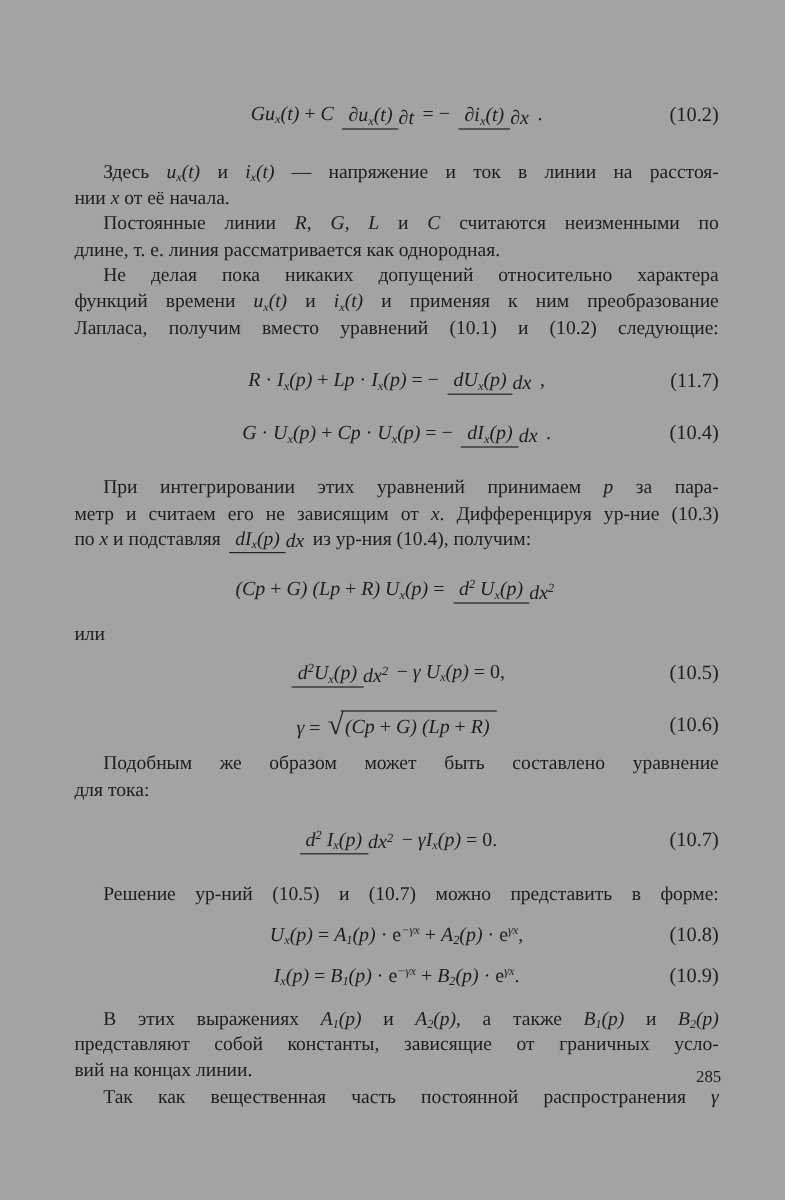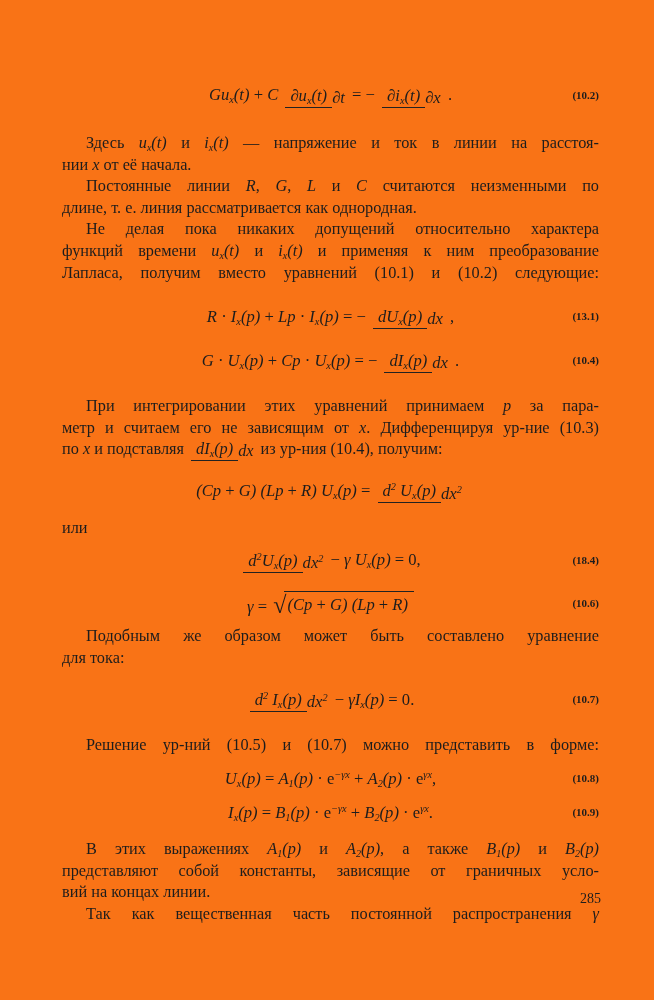--- a/index.html
+++ b/index.html
@@ -3,40 +3,40 @@
 <meta charset="utf-8">
 <style>
   html,body{margin:0;padding:0;}
   body{
     width:654px;height:1000px;
     background:#ffffff;
     font-family:"Liberation Serif","DejaVu Serif",serif;
   }
   .page{
     position:relative;width:654px;height:1000px;overflow:hidden;
-    background:#f97316;color:#1d1d1d;
+    background:#a3a3a3;color:#1d1d1d;
   }
   .content{
     position:absolute;left:62px;top:0;width:537px;padding-top:74px;
     font-size:16.3px;line-height:21.6px;
   }
   .line{display:block;}
   .just{text-align:justify;text-align-last:justify;}
   .indent{text-indent:24px;}
   .para{margin:0;}
   .it{font-style:italic;}
   sub{font-size:0.62em;vertical-align:-0.28em;line-height:0;}
   sup{font-size:0.62em;vertical-align:0.55em;line-height:0;}
   
   .eq{
     position:relative;display:flex;justify-content:center;align-items:center;
     width:100%;
   }
   .eq-body{white-space:nowrap;font-size:16.6px;}
-  .eq-num{position:absolute;right:0;top:50%;transform:translateY(-50%);font-size:11px;font-weight:bold;}
+  .eq-num{position:absolute;right:0;top:50%;transform:translateY(-50%);font-size:17px;}
   .frac{
     display:inline-flex;flex-direction:row;align-items:center;
     vertical-align:middle;margin:0 3px;line-height:1.15;
   }
   .fnum{display:block;padding:0 5px 2px;border-bottom:1.4px solid #222;}
   .fden{display:block;padding-top:2px;}
   .sqrt{display:inline-flex;align-items:stretch;margin-left:2px;}
   .rad{font-size:1.45em;line-height:1;align-self:flex-end;transform:translateY(1px);}
   .vinc{border-top:1.5px solid #222;padding:2px 6px 0 3px;margin-left:-2px;}
   
@@ -77,21 +77,21 @@
       <span class="line just indent">Не делая пока никаких допущений относительно характера</span>
       <span class="line just">функций времени <span class="it">u</span><sub class="it">x</sub><span class="it">(t)</span> и <span class="it">i</span><sub class="it">x</sub><span class="it">(t)</span> и применяя к ним преобразование</span>
       <span class="line just">Лапласа, получим вместо уравнений (10.1) и (10.2) следующие:</span>
     </p>
 
     <div class="eq h40 mt12 mb16">
       <span class="eq-body"><span class="it">R</span> · <span class="it">I</span><sub class="it">x</sub><span class="it">(p)</span> + <span class="it">Lp</span> · <span class="it">I</span><sub class="it">x</sub><span class="it">(p)</span> = − <span class="frac">
             <span class="fnum"><span class="it">dU</span><sub class="it">x</sub><span class="it">(p)</span></span>
             <span class="fden"><span class="it">dx</span></span>
           </span> ,</span>
-      <span class="eq-num">(13.1)</span>
+      <span class="eq-num">(11.7)</span>
     </div>
 
     <div class="eq h40 mb12">
       <span class="eq-body"><span class="it">G</span> · <span class="it">U</span><sub class="it">x</sub><span class="it">(p)</span> + <span class="it">Cp</span> · <span class="it">U</span><sub class="it">x</sub><span class="it">(p)</span> = − <span class="frac">
             <span class="fnum"><span class="it">dI</span><sub class="it">x</sub><span class="it">(p)</span></span>
             <span class="fden"><span class="it">dx</span></span>
           </span> .</span>
       <span class="eq-num">(10.4)</span>
     </div>
 
@@ -113,21 +113,21 @@
 
     <p class="para">
       <span class="line">или</span>
     </p>
 
     <div class="eq h40 mb6">
       <span class="eq-body"><span class="frac">
             <span class="fnum"><span class="it">d</span><sup class="it">2</sup><span class="it">U</span><sub class="it">x</sub><span class="it">(p)</span></span>
             <span class="fden"><span class="it">dx</span><sup class="it">2</sup></span>
           </span> − <span class="it">γ</span> <span class="it">U</span><sub class="it">x</sub><span class="it">(p)</span> = 0,</span>
-      <span class="eq-num">(18.4)</span>
+      <span class="eq-num">(10.5)</span>
     </div>
 
 
     <div class="eq h26 mt8 mb8">
       <span class="eq-body"><span class="it">γ</span> = <span class="sqrt">
             <span class="rad">√</span>
             <span class="vinc"><span class="it">(Cp</span> + <span class="it">G)</span> <span class="it">(Lp</span> + <span class="it">R)</span></span>
           </span></span>
       <span class="eq-num">(10.6)</span>
     </div>

